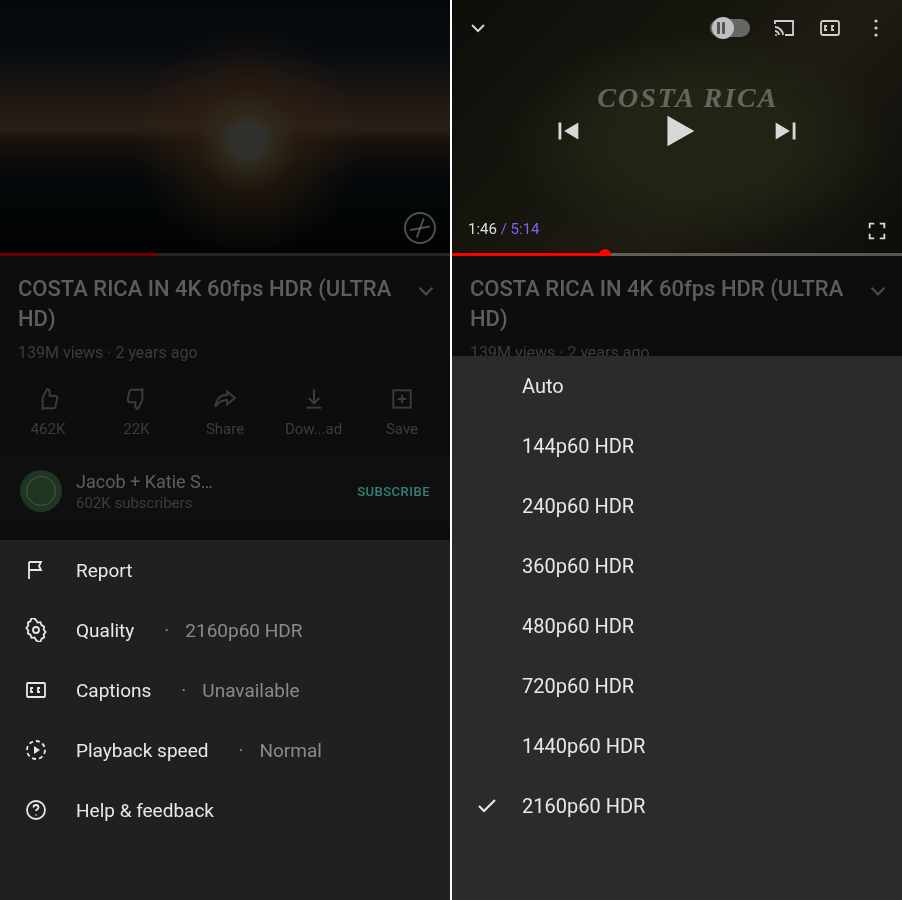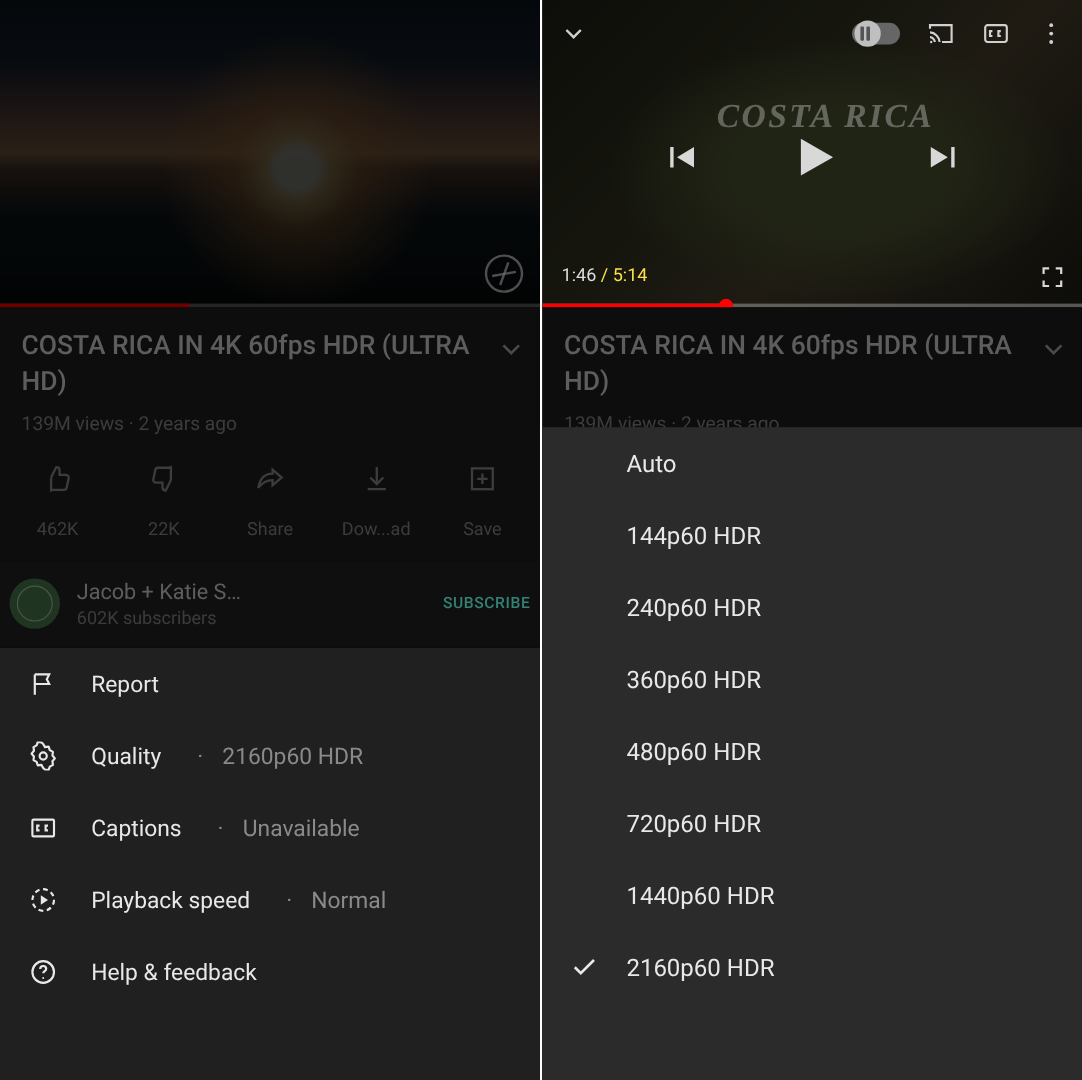--- a/index.html
+++ b/index.html
@@ -19,23 +19,23 @@
   .badge-jk::after{left:4px;right:4px;top:50%;height:1.5px;transform:translateY(-50%) rotate(-10deg);}
   .prog-l  { position:absolute; left:0; right:0; bottom:0; height:3px; background:rgba(255,255,255,0.25); }
   .prog-l>div{ height:100%; width:35%; background:#cc0000; }
   
   .meta    { padding:18px 11px 10px 18px; }
   .title-row{ display:flex; align-items:flex-start; gap:10px; }
   .title   { flex:1; font-size:22px; font-weight:500; line-height:1.35; color:#aaa; }
   .chev    { color:#888; flex:none; margin-top:4px; }
   .views   { margin-top:10px; font-size:16px; color:#6d6d6d; }
   .actions { display:flex; justify-content:space-between; padding:14px 12px 18px 12px; color:#6d6d6d; }
-  .act     { display:flex; flex-direction:column; align-items:center; gap:20px; width:72px; font-size:15px;text-align:center; }
+  .act     { display:flex; flex-direction:column; align-items:center; gap:8px; width:72px; font-size:15px;text-align:center; }
   .act svg { width:26px; height:26px; }
-  .channel { display:flex; align-items:center; gap:14px; padding:14px 8px; background:rgba(255,255,255,0.02); }
+  .channel { display:flex; align-items:center; gap:14px; padding:14px 20px; background:rgba(255,255,255,0.02); }
   .avatar  { width:42px; height:42px; border-radius:50%; background:radial-gradient(circle at 50% 50%, #3a5f3d 0 100%); position:relative; }
   .avatar::after{content:"";position:absolute;inset:6px;border:1.5px solid rgba(180,200,180,0.6);border-radius:50%;}
   .ch-txt  { flex:1; min-width:0; }
   .ch-name { font-size:18px; color:#aaa; white-space:nowrap; overflow:hidden; text-overflow:ellipsis; }
   .ch-subs { font-size:15px; color:#6d6d6d; margin-top:2px; }
   .subscribe{ font-size:13px; font-weight:500; letter-spacing:0.5px; color:#5eead4; }
   .dimmer-l{ position:absolute; inset:0; background:rgba(0,0,0,0.45); pointer-events:none; }
   
   .sheet-l { position:absolute; left:0; right:0; bottom:0; top:540px; background:#202020; }
   .mi      { display:flex; align-items:center; gap:28px; padding:0 24px; height:60px; font-size:19px; color:#e8e8e8; }
@@ -51,21 +51,21 @@
   .ov-title{ position:absolute; left:50%; top:82px; transform:translateX(-44%); font-size:28px; font-weight:700; font-style:italic; letter-spacing:2px; color:rgba(230,230,230,0.35); white-space:nowrap; font-family:"Brush Script MT","Segoe Script",cursive; }
   .topbar  { position:absolute; left:0; right:0; top:0; height:56px; display:flex; align-items:center; padding:0 14px; gap:22px; }
   .topbar .sp{ flex:1; }
   .topbar svg{ width:24px; height:24px; color:#d0d0d0; }
   .autoplay{ width:40px; height:18px; border-radius:10px; background:#666; position:relative; }
   .autoplay::after{ content:""; position:absolute; left:2px; top:-2px; width:22px; height:22px; border-radius:50%; background:#bfbfbf; display:flex; }
   .autoplay .pp{ position:absolute; left:7px; top:3px; width:3px; height:12px; background:#555; box-shadow:5px 0 0 #555; z-index:2; border-radius:1px; }
   .ctr-row { position:absolute; left:0; right:0; top:108px; display:flex; align-items:center; justify-content:center; gap:70px; }
   .ctr-row svg{ color:#d8d8d8; }
   .timebar { position:absolute; left:16px; bottom:18px; font-size:15px; color:#ddd; }
-  .timebar .dur{ color:#fde047; }
+  .timebar .dur{ color:#8b5cf6; }
   .fs      { position:absolute; right:14px; bottom:14px; color:#d8d8d8; }
   .prog-r  { position:absolute; left:0; right:0; bottom:0; height:3px; background:rgba(255,255,255,0.3); }
   .prog-r .played{ position:absolute; left:0; top:0; bottom:0; width:34%; background:#ff0000; }
   .prog-r .dot{ position:absolute; left:34%; top:50%; width:12px; height:12px; margin:-6px 0 0 -6px; border-radius:50%; background:#ff0000; }
   .dimmer-r{ position:absolute; left:0; right:0; top:256px; bottom:0; background:rgba(0,0,0,0.45); }
   
   .sheet-r { position:absolute; left:0; right:0; bottom:0; top:356px; background:#2b2b2b; }
   .qi      { display:flex; align-items:center; height:60px; font-size:20px; color:#e8e8e8; }
   .qi .chk { width:70px; display:flex; justify-content:center; }
   .qi .chk svg{ width:24px; height:24px; }

